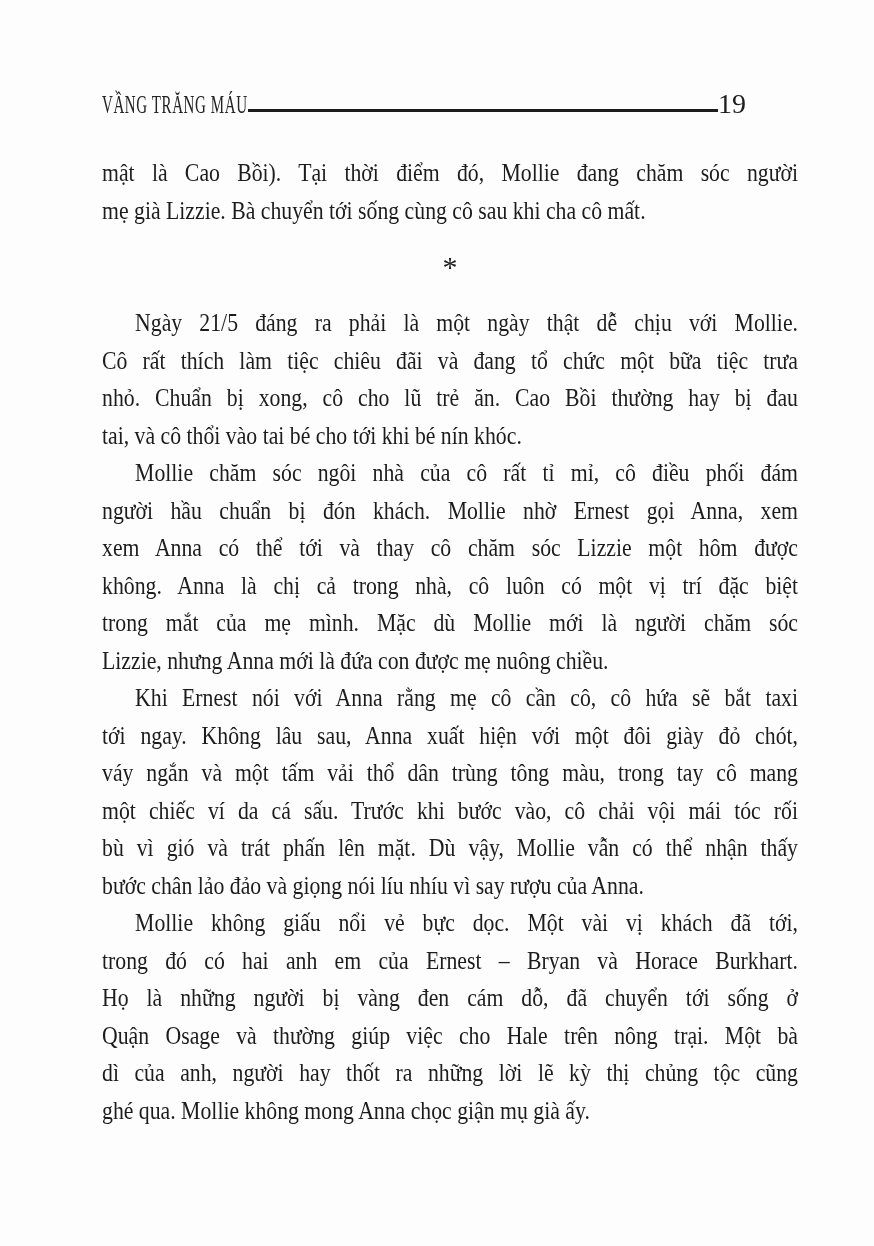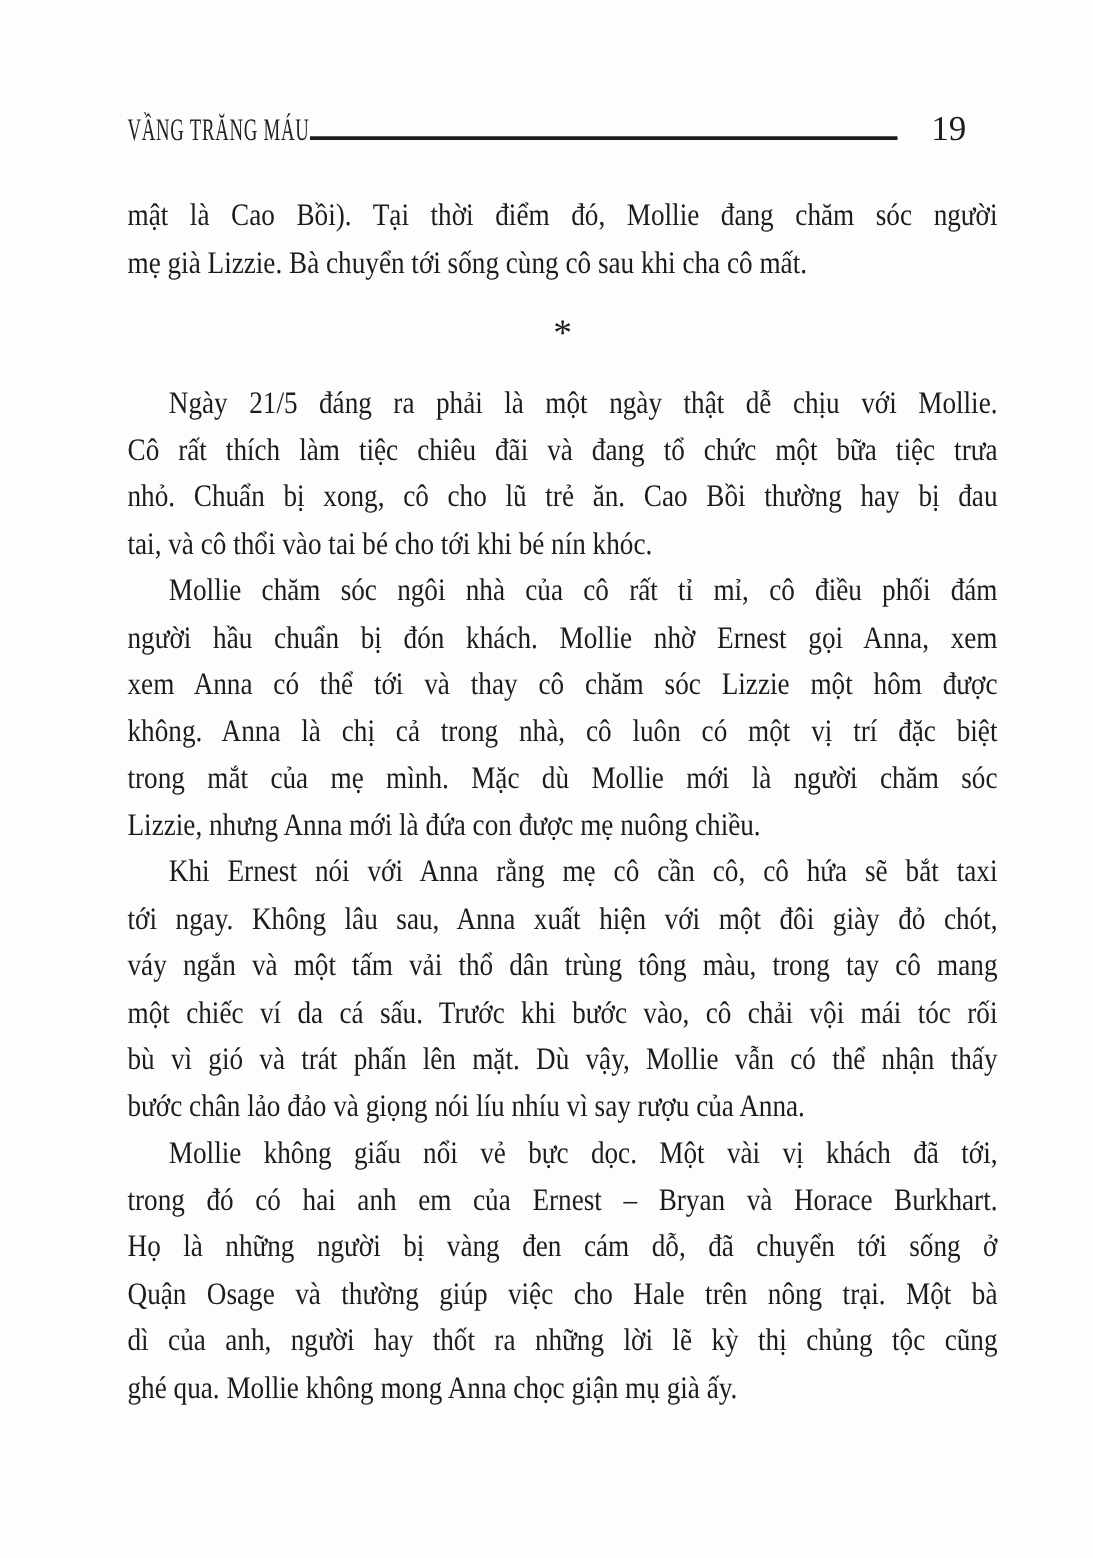--- a/index.html
+++ b/index.html
@@ -32,21 +32,21 @@
   .header-rule {
     position: absolute;
     left: 248px;
     top: 109px;
     width: 470px;
     height: 2.5px;
     background: #1c1c1c;
   }
   .page-number {
     position: absolute;
-    right: 101px;
+    right: 128px;
     top: 88px;
     font-size: 28px;
     color: #1c1c1c;
   }
 
   
   .page-body {
     position: absolute;
     left: 102px;
     top: 154px;

